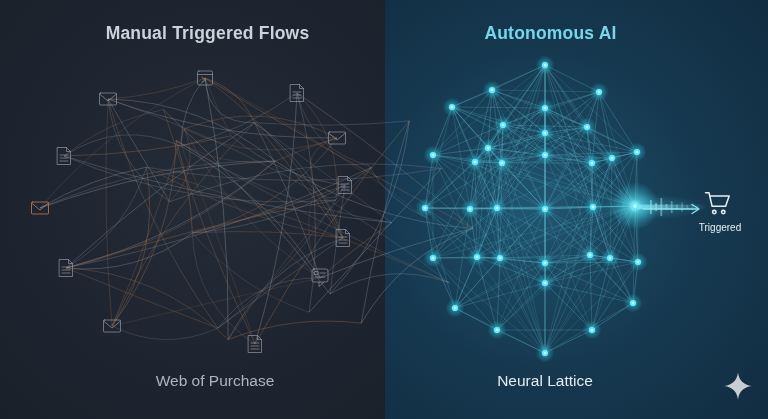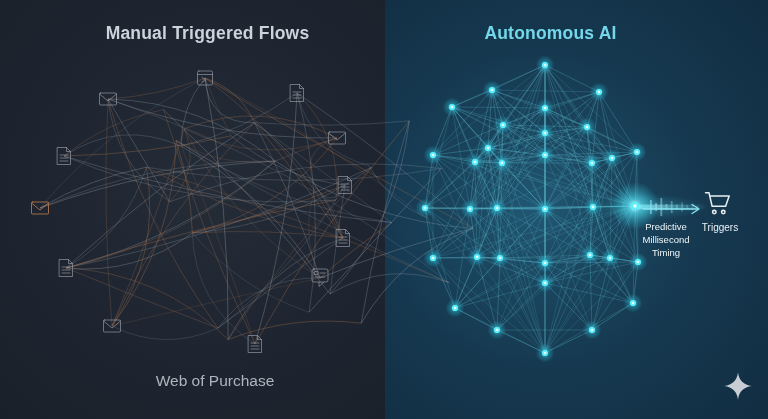--- a/index.html
+++ b/index.html
@@ -661,39 +661,35 @@
         <circle cx="592" cy="330" r="1.3" fill="#eafdff"></circle>
         <circle cx="545" cy="353" r="3.1" fill="#5beefb"></circle>
         <circle cx="545" cy="353" r="1.3" fill="#eafdff"></circle>
       </g>
     </svg>
 
   <div class="title title-left">Manual Triggered Flows</div>
   <div class="title title-right">Autonomous AI</div>
 
   <div class="caption caption-left">Web of Purchase</div>
+  <div class="caption caption-right">Neural Lattice</div>
 
   <svg class="abs" style="left:640px;top:199px;" width="68" height="20" viewBox="0 0 68 20">
     <g fill="none" stroke-width="1.3" stroke-linecap="round" stroke-linejoin="round" stroke="#8ae6f3">
       <line x1="3" y1="10" x2="58" y2="10"></line>
       <path d="M52 5.5 L59 10 L52 14.5"></path>
     </g>
   </svg>
 
   <svg class="abs" style="left:703px;top:190px;" width="30" height="26" viewBox="0 0 26 24">
     <g fill="none" stroke-width="1.4" stroke-linecap="round" stroke-linejoin="round" stroke="#e9eef3">
       <path d="M1.5 2.5 h3.2 l2.9 12.6 h12.4 l3.3 -9.6 H6.4"></path>
       <circle cx="9.6" cy="20.4" r="1.6"></circle>
       <circle cx="17.9" cy="20.4" r="1.6"></circle>
     </g>
   </svg>
 
-  <div class="timing">
-    <span>Predictive</span>
-    <span>Millisecond</span>
-    <span>Timing</span>
-  </div>
-  <div class="purchase">Triggers</div>
+  <div class="purchase">Triggered</div>
 
   <svg class="abs" style="left:723px;top:371px;" width="30" height="30" viewBox="0 0 24 24">
     <path d="M12 1 C12.8 7.5 16.5 11.2 23 12 C16.5 12.8 12.8 16.5 12 23 C11.2 16.5 7.5 12.8 1 12 C7.5 11.2 11.2 7.5 12 1 Z" fill="#c8cdd4"></path>
   </svg>
 </div>
 
 </body></html>

